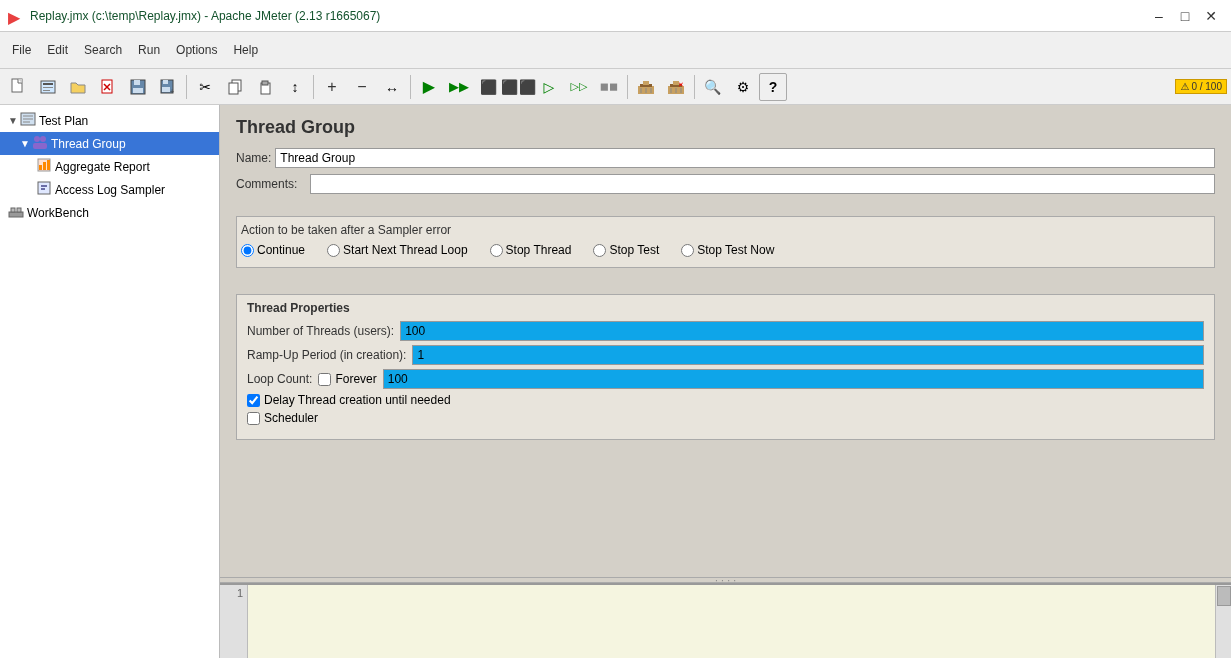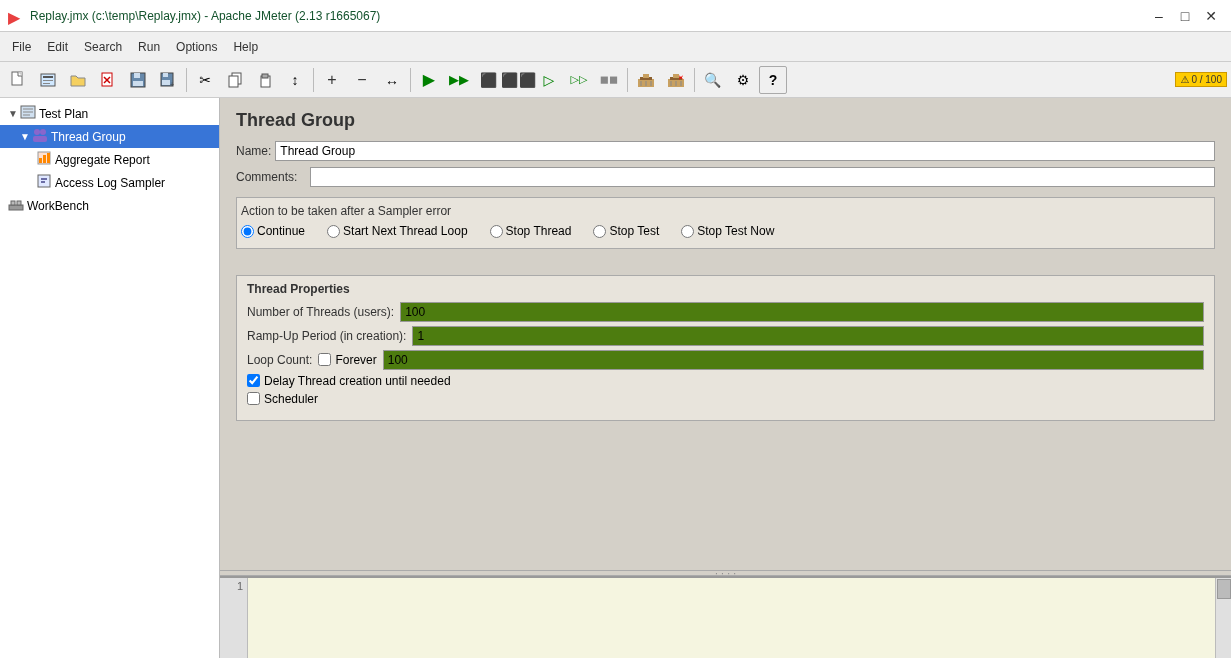--- a/index.html
+++ b/index.html
@@ -41,21 +41,21 @@
       font-size: 14px;
       display: flex;
       align-items: center;
       justify-content: center;
       color: #333;
     }
 
     
     .menu-bar {
       background: #f0f0f0;
-      height: 30px;
+      height: 37px;
       display: flex;
       align-items: center;
       border-bottom: 1px solid #ccc;
       padding: 0 4px;
     }
     .menu-item {
       padding: 2px 8px;
       cursor: pointer;
       font-size: 12px;
       color: #333;
@@ -216,29 +216,29 @@
       margin-bottom: 4px;
     }
     .prop-label {
       font-size: 12px;
       color: #333;
       white-space: nowrap;
       margin-right: 6px;
     }
     .prop-input {
       border: 1px solid #999;
-      background: #4d7c0f;
+      background: #0ea5e9;
       height: 20px;
       padding: 2px 4px;
       font-size: 12px;
       flex: 1;
     }
     .checkbox-row {
       display: flex;
-      align-items: flex-start;
+      align-items: flex-end;
       gap: 4px;
       margin-bottom: 4px;
       font-size: 12px;
       cursor: pointer;
     }
     .checkbox-row input[type="checkbox"] { cursor: pointer; }
 
     
     .log-area {
       height: 90px;
@@ -503,21 +503,21 @@
   <div class="content-panel">
     <div class="content-main">
 
       <div class="panel-title">Thread Group</div>
 
       <div class="form-row">
         <span class="form-label">Name:</span>
         <input class="form-input" type="text" value="Thread Group" style="width: calc(100% - 50px);">
       </div>
 
-      <div class="form-row" style="margin-bottom:10px;gap:9px;">
+      <div class="form-row" style="margin-bottom:22px;gap:9px;">
         <span class="form-label">Comments:</span>
         <input class="form-input" type="text" value="" style="width: calc(100% - 70px);">
       </div>
 
       <div class="group-box">
         <div class="group-box-title">Action to be taken after a Sampler error</div>
         <div class="radio-row">
           <label class="radio-item">
             <input type="radio" name="error_action" checked="" style="">
             <span>Continue</span>

